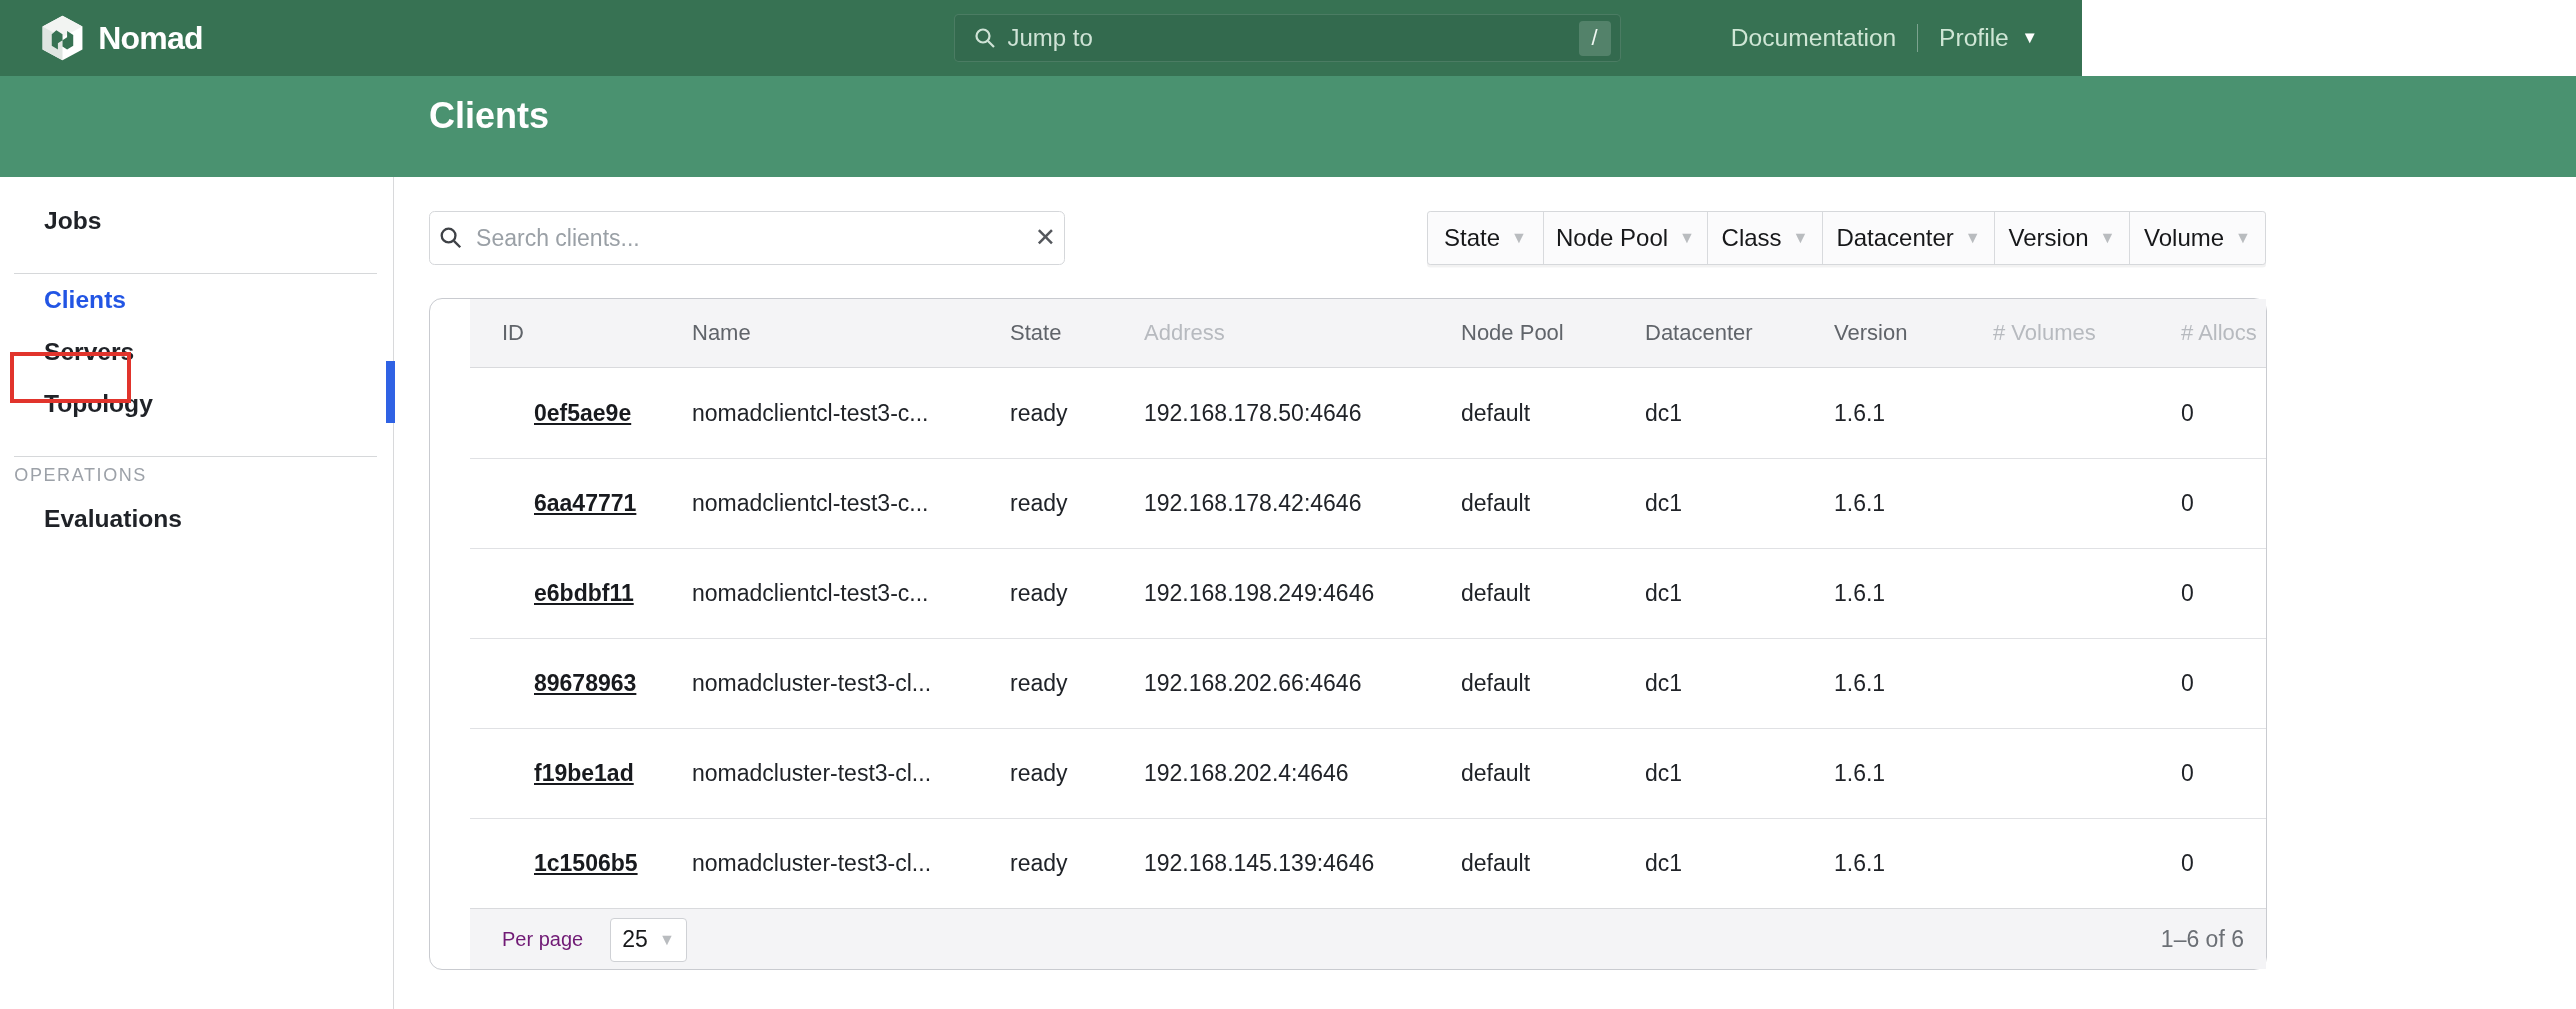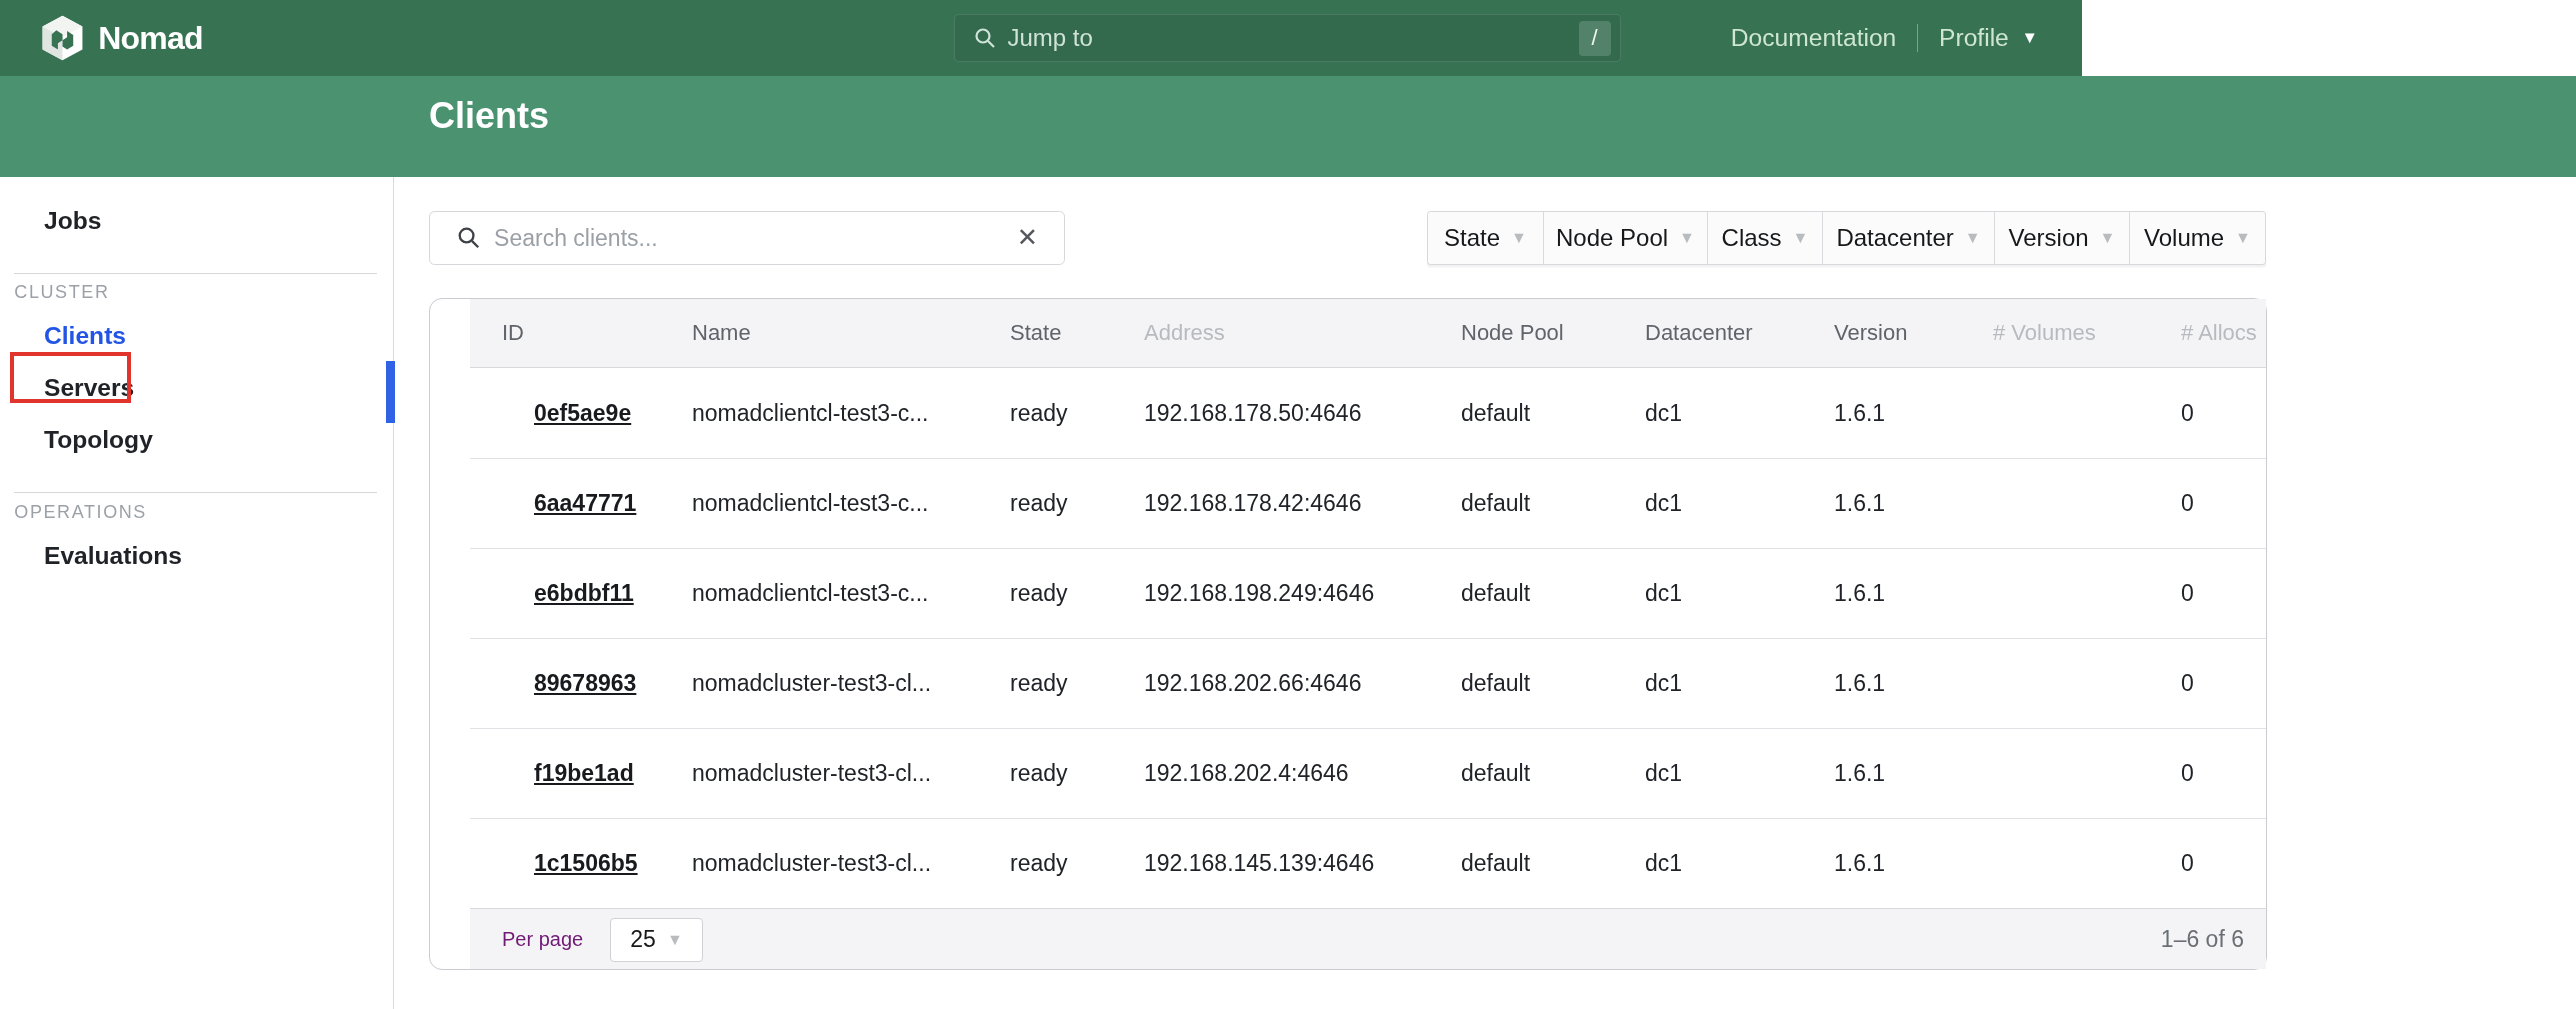--- a/index.html
+++ b/index.html
@@ -46,21 +46,21 @@
   .side-section { height:35px; display:flex; align-items:center; padding-left:14.3px;
                   font-size:18px; letter-spacing:1.6px; color:#9ca1a8; margin-top:1.6px; }
   .annotation-box { position:absolute; left:9.5px; top:352px; width:121px; height:51px;
                     border:4px solid var(--annotation-red,#e1342c); pointer-events:none; }
   .active-indicator { position:absolute; left:386px; top:361px; width:8.7px; height:62px;
                       background:var(--indicator-blue,#2f62e4); }
 
   
   .toolbar { position:absolute; left:429px; top:211px; width:1837px; height:54px; }
   .searchbox { position:absolute; left:0; top:0; width:636px; height:54px; background:#ffffff;
-               border:1.6px solid #d5d7da; border-radius:5.6px; display:flex; align-items:center; padding:0 26px; }
+               border:1.6px solid #d5d7da; border-radius:5.6px; display:flex; align-items:center; padding:0 8px; }
   .searchbox svg { flex:0 0 auto; }
   .search-input { flex:1 1 auto; border:none; outline:none; font-size:23px; padding-left:12.7px;
                   color:#202328; font-family:"Liberation Sans",sans-serif; background:transparent; }
   .search-input::placeholder { color:#9aa0a6; opacity:1; }
   .clear-x { flex:0 0 auto; color:#54575c; font-size:25.4px; cursor:pointer; line-height:1; }
 
   .filters { position:absolute; right:0; top:0; height:54px; display:flex;
              border:1.6px solid #d6d8db; border-radius:3.2px; background:#fbfbfc;
              box-shadow:0 2.4px 0 rgba(0,0,0,0.05); overflow:hidden; }
   .fbtn { display:flex; align-items:center; justify-content:center; gap:11px;
@@ -76,21 +76,21 @@
   .thead { height:69px; background:#f4f4f6; border-bottom:1.6px solid #d9dadd;
            font-size:22px; color:#60646a; }
   .thead .muted { color:#b7babf; }
   .trow { height:90px; font-size:23px; color:#202328; cursor:pointer; background:#ffffff; }
   .trow + .trow { border-top:1.6px solid #e0e1e4; }
   .id-link { color:#181a1e; font-weight:700; text-decoration:underline; cursor:pointer;margin-left:32px; }
 
   .tfoot { height:61px; background:#f4f4f6; border-top:1.6px solid #d9dadd;
            display:flex; align-items:center; position:relative; }
   .perpage-label { margin-left:32px; font-size:20px; color:#701a75; }
-  .perpage-select { position:absolute; left:140px; top:8.7px; width:93px; height:44px;
+  .perpage-select { position:absolute; left:140px; top:8.7px; width:77px; height:44px;
                     background:#ffffff; border:1.6px solid #cfd1d5; border-radius:4px;
                     display:flex; align-items:center; justify-content:center; gap:11px;
                     font-size:23px; color:#17181a; cursor:pointer; }
   .range { position:absolute; right:22px; font-size:23px; color:#6b6f75; }
 </style>
 </head>
 <body>
 
 <div class="stage">
 
@@ -124,21 +124,20 @@
     </div>
   </div>
 
   <div class="band">
     <h1>Clients</h1>
   </div>
 
   <div class="sidebar">
     <div class="side-item">Jobs</div>
     <div class="side-divider"></div>
-    <div class="side-section">CLUSTER</div>
     <div class="side-item active">Clients</div>
     <div class="side-item">Servers</div>
     <div class="side-item">Topology</div>
     <div class="side-divider"></div>
     <div class="side-section">OPERATIONS</div>
     <div class="side-item">Evaluations</div>
   </div>
   <div class="annotation-box"></div>
   <div class="active-indicator"></div>
 

